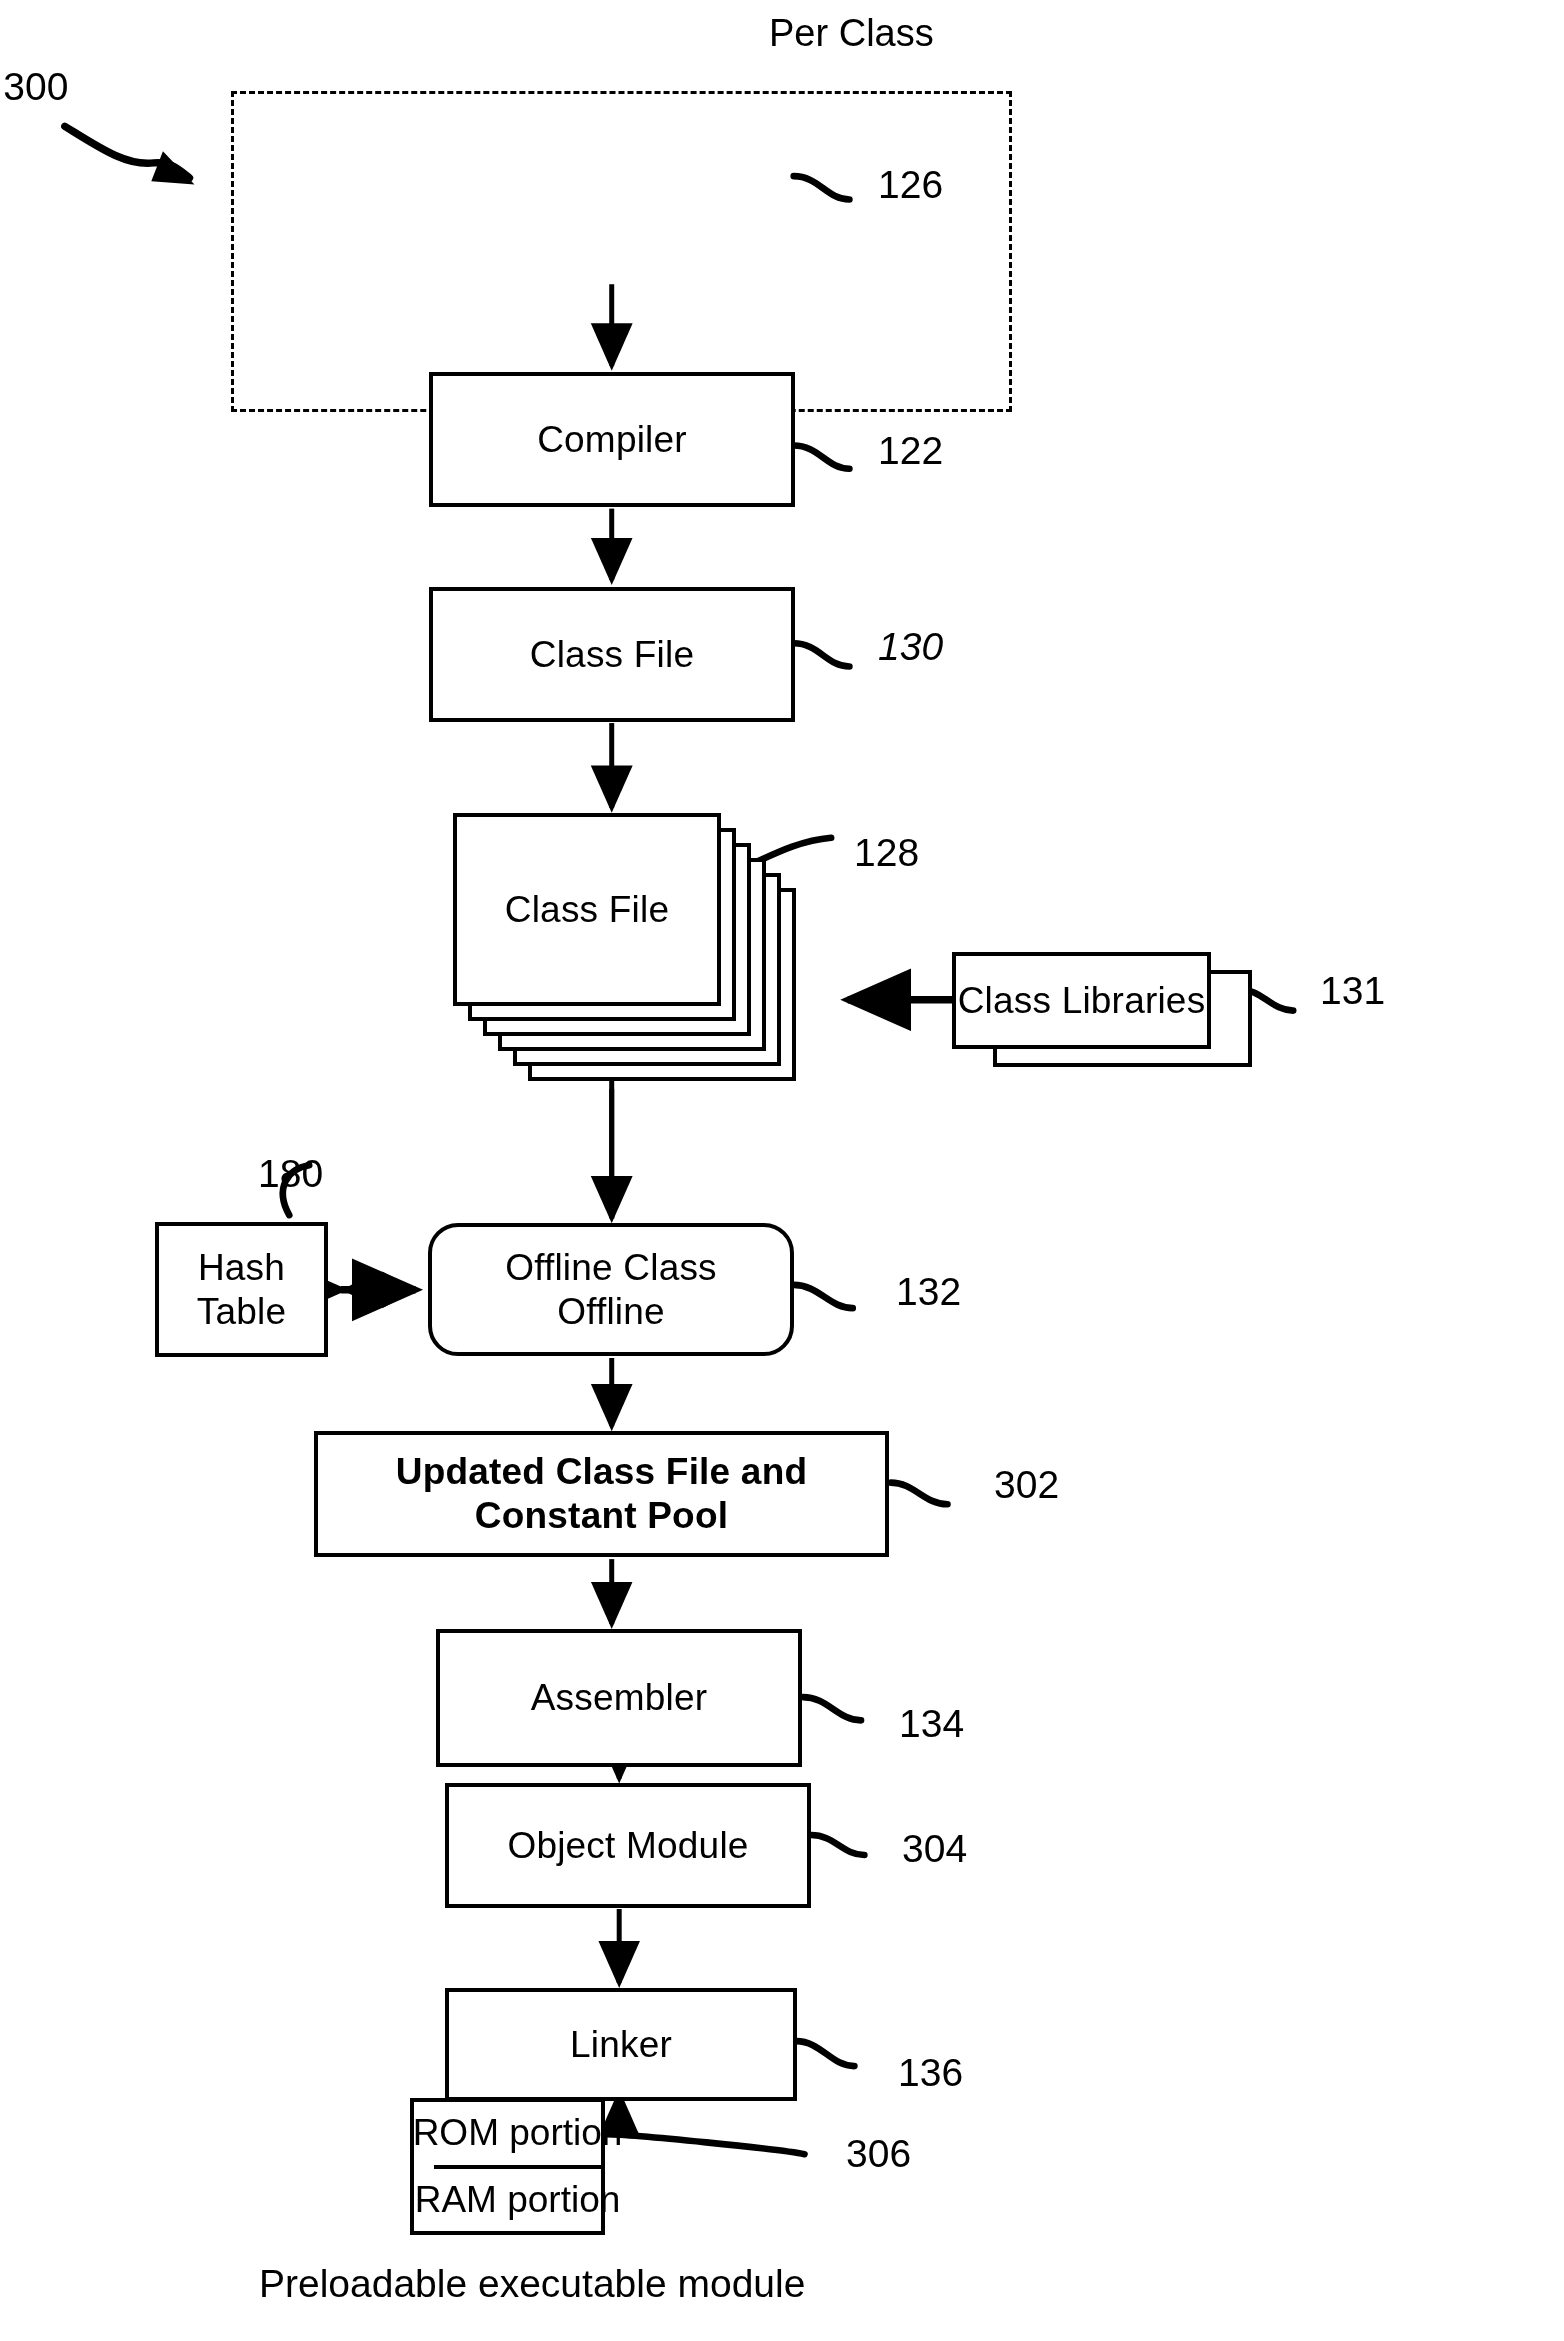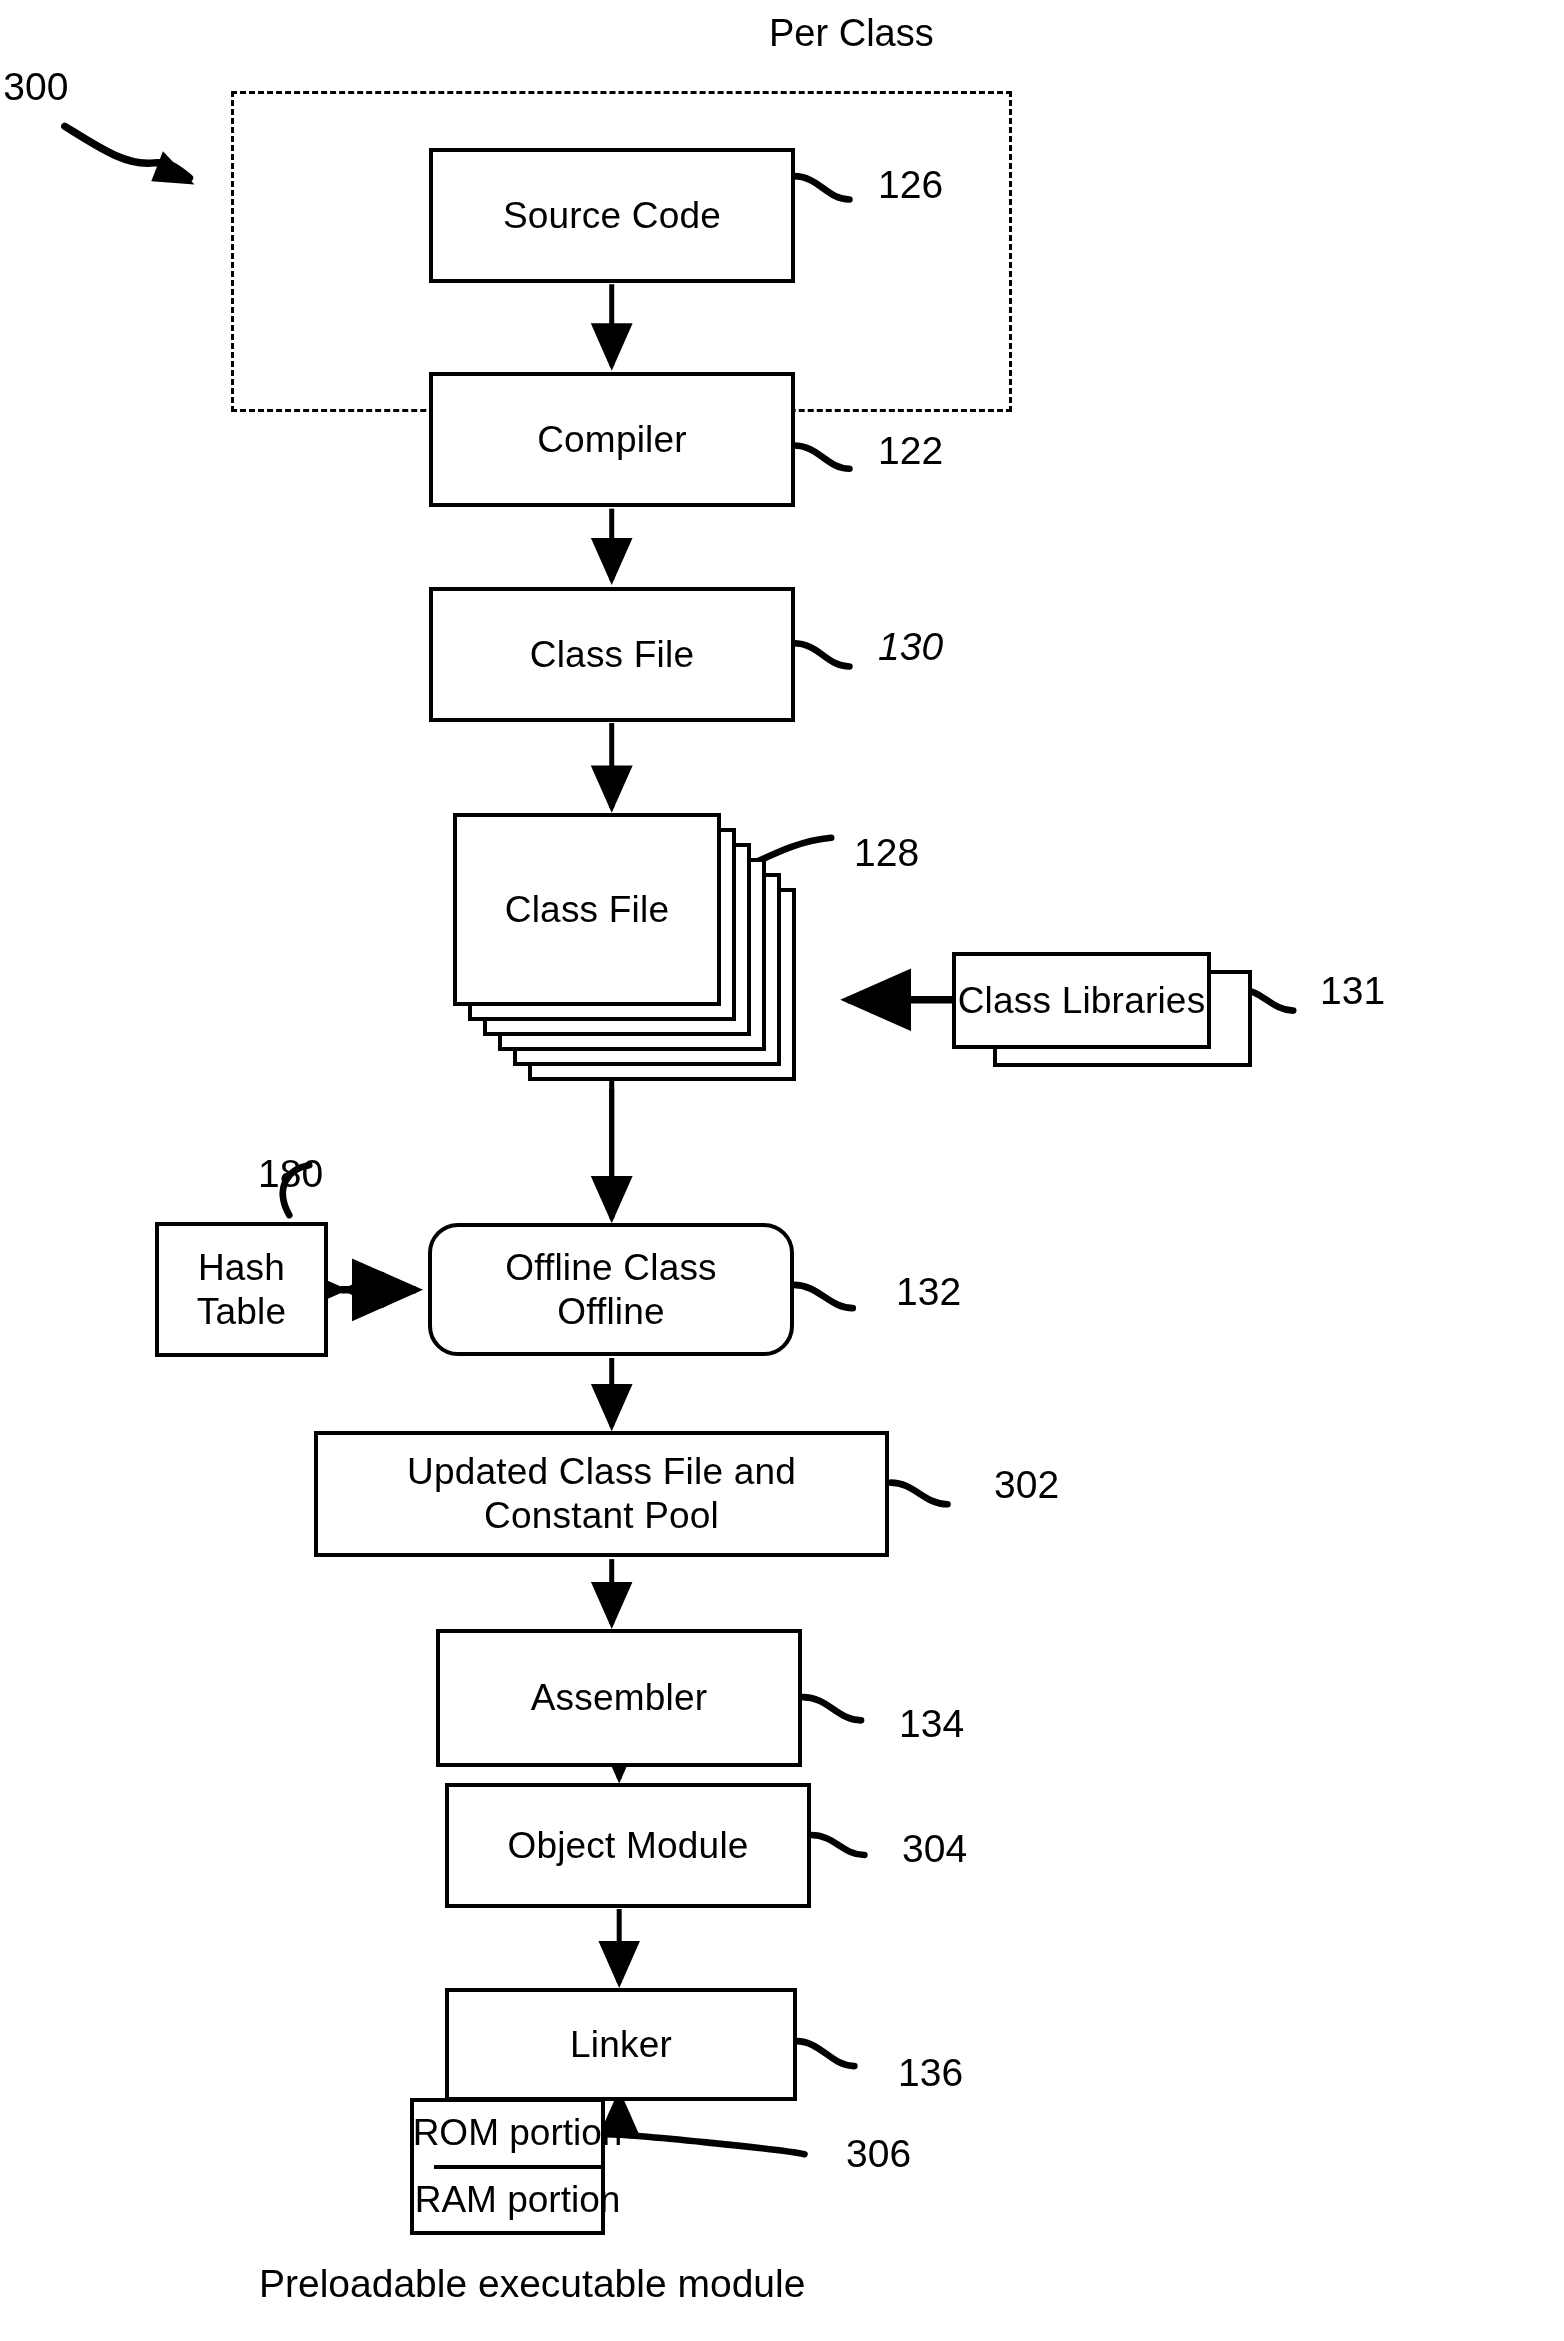--- a/index.html
+++ b/index.html
@@ -111,23 +111,20 @@
 <body>
 
 <div id="figure">
 
   <div class="dashed-region" style="left:231px; top:91px; width:781px; height:321px;"></div>
 
   <div class="plain-label" style="left:769px; top:11.6px;">Per Class</div>
 
   <div class="big-ref" style="left:3.3px; top:65px;">300</div>
 
-  <div class="box" style="left:429px; top:148px; width:366px; height:135px;">
-    <span class="ln">Source Code</span>
-  </div>
   <div class="ref-num" style="left:878px; top:163px;">126</div>
 
   <div class="box" style="left:429px; top:372px; width:366px; height:135px;">
     <span class="ln">Compiler</span>
   </div>
   <div class="ref-num" style="left:878px; top:429px;">122</div>
 
   <div class="box" style="left:429px; top:587px; width:366px; height:135px;">
     <span class="ln">Class File</span>
   </div>
@@ -154,21 +151,21 @@
     <span class="ln">Table</span>
   </div>
   <div class="ref-num" style="left:258px; top:1152px;">180</div>
 
   <div class="box" style="left:428px; top:1223px; width:366px; height:133px;border-radius:30px;">
     <span class="ln">Offline Class</span>
     <span class="ln">Offline</span>
   </div>
   <div class="ref-num" style="left:896px; top:1270px;">132</div>
 
-  <div class="box" style="left:314px; top:1431px; width:575px; height:126px;">
+  <div class="box" style="left:314px; top:1431px; width:575px; height:126px;font-weight:bold;">
     <span class="ln">Updated Class File and</span>
     <span class="ln">Constant Pool</span>
   </div>
   <div class="ref-num" style="left:994px; top:1463px;">302</div>
 
   <div class="box" style="left:436px; top:1629px; width:366px; height:138px;">
     <span class="ln">Assembler</span>
   </div>
   <div class="ref-num" style="left:899px; top:1702px;">134</div>
 

